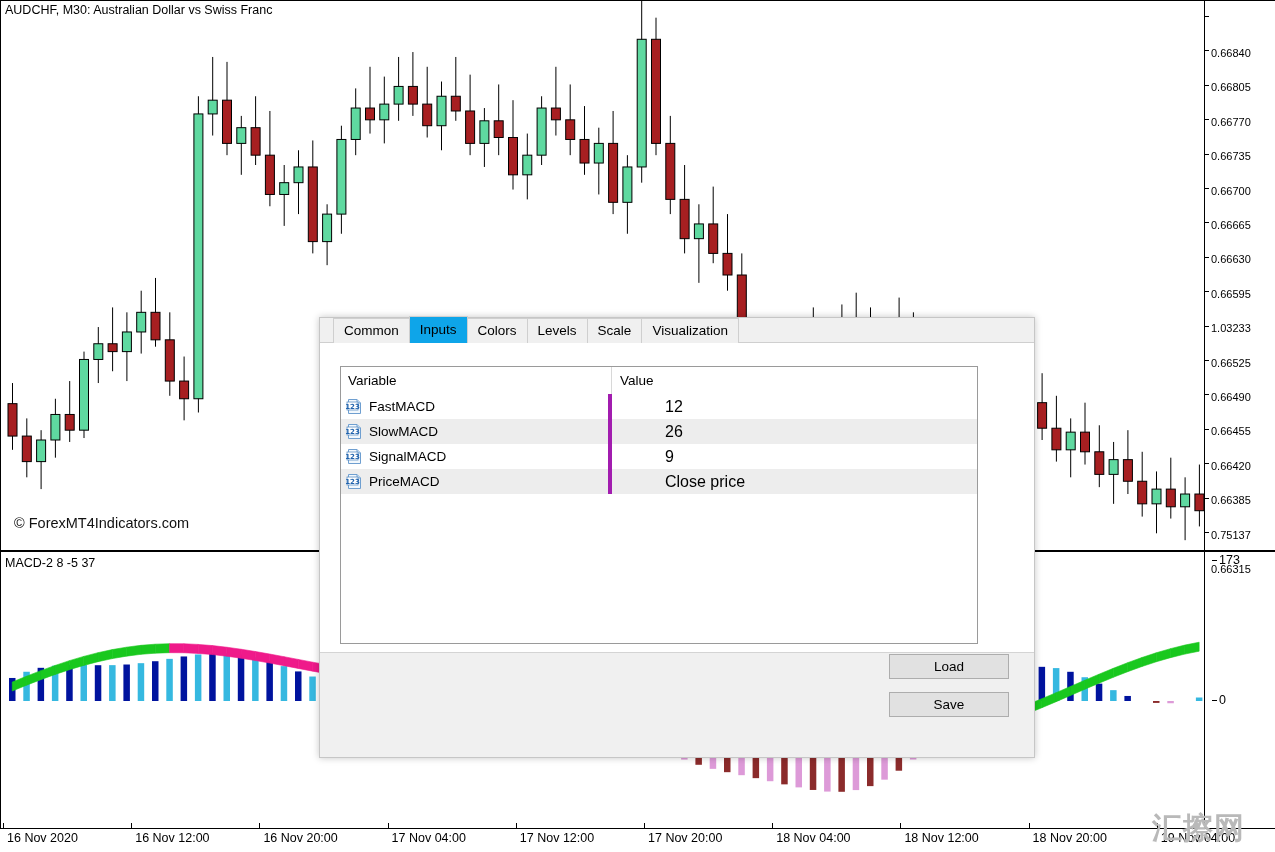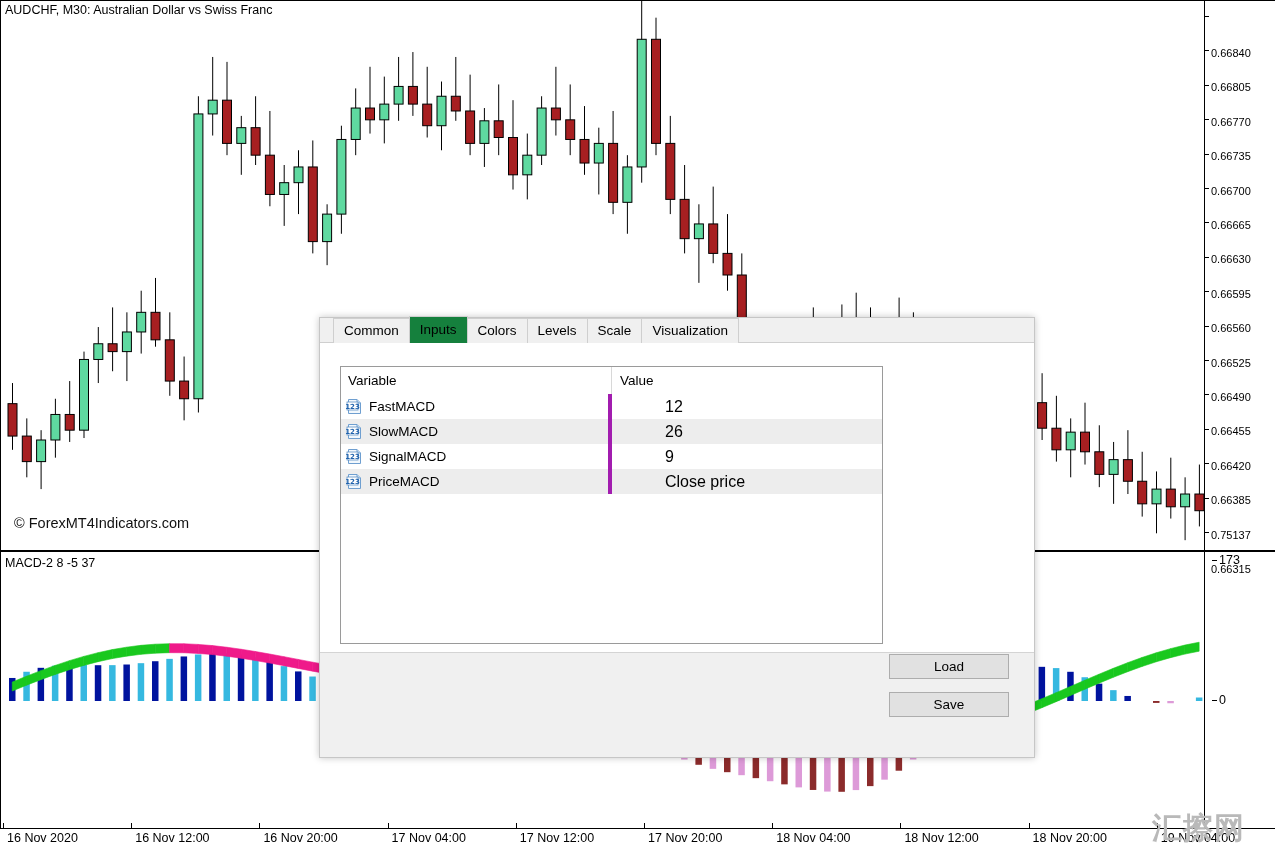--- a/index.html
+++ b/index.html
@@ -136,38 +136,38 @@
     padding: 0 10px;
     font-size: 13.5px; color: #000;
     border: 1px solid #cfcfcf;
     border-bottom: none;
     background: #f0f0f0;
     margin-right: -1px;
     vertical-align: top;
     cursor: default;
   }
   .tab.active {
-    background: #15803d;
+    background: #0ea5e9;
     height: 27px; line-height: 26px;
     top: -2px;
     z-index: 3;
     border-color: #cfcfcf;
   }
 
   #dlg-body {
     position: relative;
     height: 310px;
     background: #ffffff;
     border-bottom: 1px solid #d4d4d4;
   }
 
   
   #vartable {
     position: absolute; left: 20px; top: 23px;
-    width: 543px; height: 278px;
+    width: 638px; height: 278px;
     background: #ffffff;
     border: 1px solid #9a9a9a;
     overflow: hidden;
   }
   .vt-head { display: flex; height: 27px; background: #ffffff; }
   .vt-head .c1 {
     width: 271px; padding-left: 7px; line-height: 27px;
     font-size: 13.5px; color: #000;
     border-right: 1px solid #d8d8d8;
   }
@@ -614,21 +614,21 @@
       <div class="ptick" style="top: 223.4px;">
         <div class="dash"></div>
         <div class="lbl">0.66630</div>
       </div>
       <div class="ptick" style="top: 257.8px;">
         <div class="dash"></div>
         <div class="lbl">0.66595</div>
       </div>
       <div class="ptick" style="top: 292.2px;">
         <div class="dash"></div>
-        <div class="lbl">0.66560</div>
+        <div class="lbl">1.03233</div>
       </div>
       <div class="ptick" style="top: 326.6px;">
         <div class="dash"></div>
         <div class="lbl">0.66525</div>
       </div>
       <div class="ptick" style="top: 361px;">
         <div class="dash"></div>
         <div class="lbl">0.66490</div>
       </div>
       <div class="ptick" style="top: 395.4px;">

